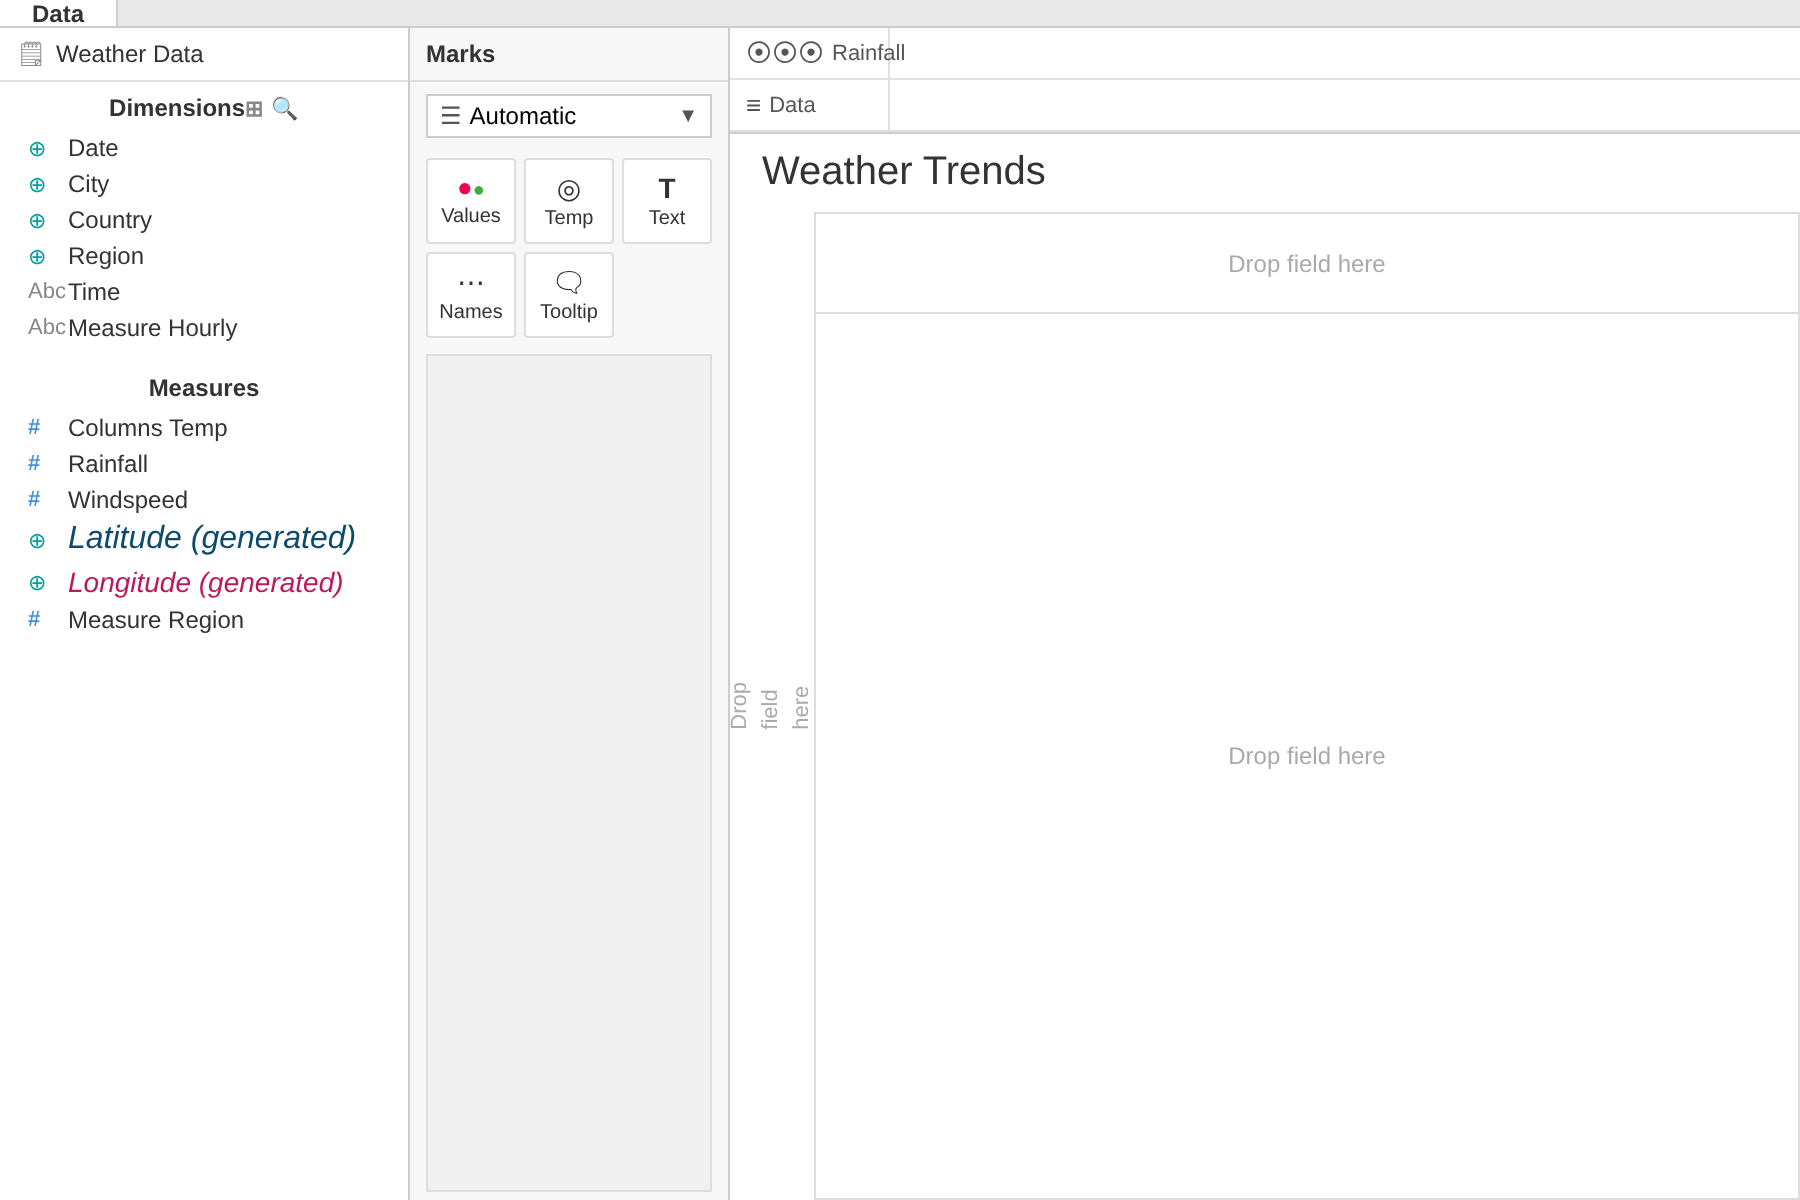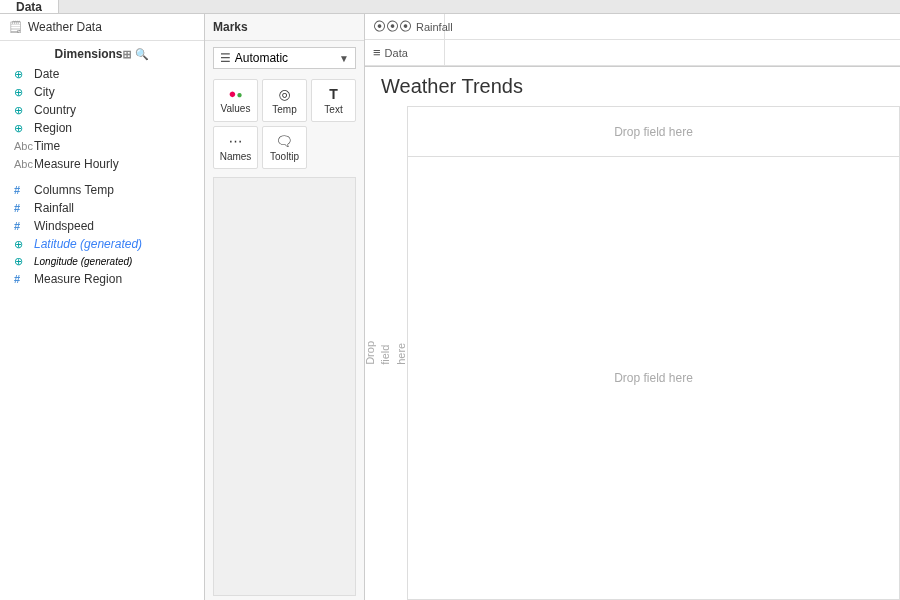--- a/index.html
+++ b/index.html
@@ -308,40 +308,43 @@
       <span class="field-icon abc-icon">Abc</span>
       <span>Time</span>
     </div>
     <div class="field-item">
       <span class="field-icon abc-icon">Abc</span>
       <span>Measure Hourly</span>
     </div>
 
     <div class="section-divider"></div>
 
+    <div class="section-header">
+      <span>Measures</span>
+    </div>
 
     <div class="field-item">
       <span class="field-icon hash-icon">#</span>
       <span>Columns Temp</span>
     </div>
     <div class="field-item">
       <span class="field-icon hash-icon">#</span>
       <span>Rainfall</span>
     </div>
     <div class="field-item">
       <span class="field-icon hash-icon">#</span>
       <span>Windspeed</span>
     </div>
     <div class="field-item">
       <span class="field-icon hash-green">⊕</span>
-      <em style="color:#3b82f6;font-size:12px">Latitude (generated)</em>
+      <em style="color:#0c4a6e;font-size:16px">Latitude (generated)</em>
     </div>
     <div class="field-item">
       <span class="field-icon hash-green">⊕</span>
-      <em style="color:#000000;font-size:10px">Longitude (generated)</em>
+      <em style="color:#be185d;font-size:14px">Longitude (generated)</em>
     </div>
     <div class="field-item">
       <span class="field-icon hash-icon">#</span>
       <span>Measure Region</span>
     </div>
 
   </div>
 
   <div class="marks-panel">
     <div class="marks-title">Marks</div>

